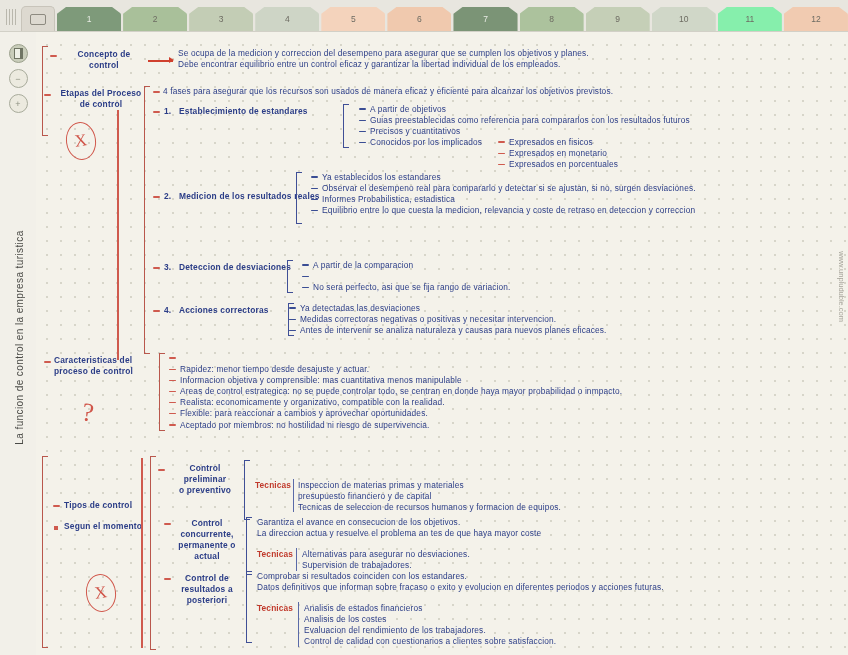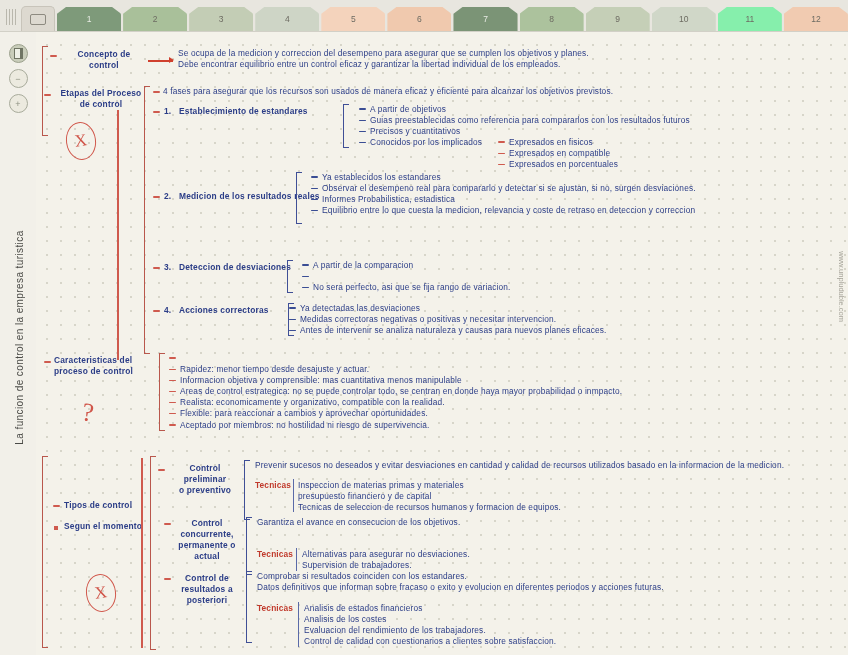--- a/index.html
+++ b/index.html
@@ -261,21 +261,21 @@
   </div>
   <div class="brk blue-b" style="left:307px; top:72px; height:44px;"></div>
   <div class="node blue" style="left:323px; top:72px;">
     <div><span class="dash blue-d" style="position:relative; display:inline-block; top:-2px; margin-right:4px;"></span><span>A partir de objetivos</span></div>
     <div><span class="dash blue-d" style="position:relative; display:inline-block; top:-2px; margin-right:4px;"></span><span>Guias preestablecidas como referencia para compararlos con los resultados futuros</span></div>
     <div><span class="dash blue-d" style="position:relative; display:inline-block; top:-2px; margin-right:4px;"></span><span>Precisos y cuantitativos</span></div>
     <div><span class="dash blue-d" style="position:relative; display:inline-block; top:-2px; margin-right:4px;"></span><span>Conocidos por los implicados</span></div>
   </div>
   <div class="node blue" style="left:462px; top:105px;">
     <div><span class="dash" style="position:relative; display:inline-block; top:-2px; margin-right:4px;"></span><span>Expresados en fisicos</span></div>
-    <div><span class="dash" style="position:relative; display:inline-block; top:-2px; margin-right:4px;"></span><span>Expresados en compatible</span></div>
+    <div><span class="dash" style="position:relative; display:inline-block; top:-2px; margin-right:4px;"></span><span>Expresados en monetario</span></div>
     <div><span class="dash" style="position:relative; display:inline-block; top:-2px; margin-right:4px;"></span><span>Expresados en porcentuales</span></div>
   </div>
 
   <div class="dash" style="left:117px; top:164px;"></div>
   <div class="node hdr" style="left:128px; top:159px;">
     <span>2.</span>
     &nbsp;&nbsp;<span>Medicion de los resultados reales</span>
   </div>
   <div class="brk blue-b" style="left:260px; top:140px; height:52px;"></div>
   <div class="node blue" style="left:275px; top:140px;">
@@ -342,41 +342,39 @@
 
   <div class="vline thick" style="left:105px; top:426px; height:190px;"></div>
   <div class="brk" style="left:114px; top:424px; height:194px;"></div>
 
   <div class="dash" style="left:122px; top:437px;"></div>
   <div class="node hdr" style="left:131px; top:431px; width:76px; text-align:center;">
     <div>Control preliminar</div>
     <div>o preventivo</div>
   </div>
   <div class="brk blue-b" style="left:208px; top:428px; height:60px;"></div>
-  <div class="node blue" style="left:219px; top:428px;">
-    <div>Prevenir sucesos no deseados y evitar desviaciones en cantidad y calidad de recursos utilizados basado en la informacion de la medicion.</div>
-  </div>
   <div class="node red" style="left:219px; top:448px;">Tecnicas</div>
   <div class="vline" style="left:257px; top:447px; height:33px; background:#5a6aa8;"></div>
   <div class="node blue" style="left:262px; top:448px;">
     <div>Inspeccion de materias primas y materiales</div>
     <div>presupuesto financiero y de capital</div>
     <div>Tecnicas de seleccion de recursos humanos y formacion de equipos.</div>
   </div>
 
   <div class="dash" style="left:128px; top:491px;"></div>
   <div class="node hdr" style="left:136px; top:486px; width:70px; text-align:center;">
     <div>Control</div>
     <div>concurrente,</div>
     <div>permanente o</div>
     <div>actual</div>
   </div>
   <div class="brk blue-b" style="left:210px; top:485px; height:58px;"></div>
   <div class="node blue" style="left:221px; top:485px;">
     <div>Garantiza el avance en consecucion de los objetivos.</div>
+    <div>La direccion actua y resuelve el problema an tes de que haya mayor coste</div>
   </div>
   <div class="node red" style="left:221px; top:517px;">Tecnicas</div>
   <div class="vline" style="left:260px; top:516px; height:23px; background:#5a6aa8;"></div>
   <div class="node blue" style="left:266px; top:517px;">
     <div>Alternativas para asegurar no desviaciones.</div>
     <div>Supervision de trabajadores.</div>
   </div>
 
   <div class="dash" style="left:128px; top:546px;"></div>
   <div class="node hdr" style="left:136px; top:541px; width:70px; text-align:center;">

